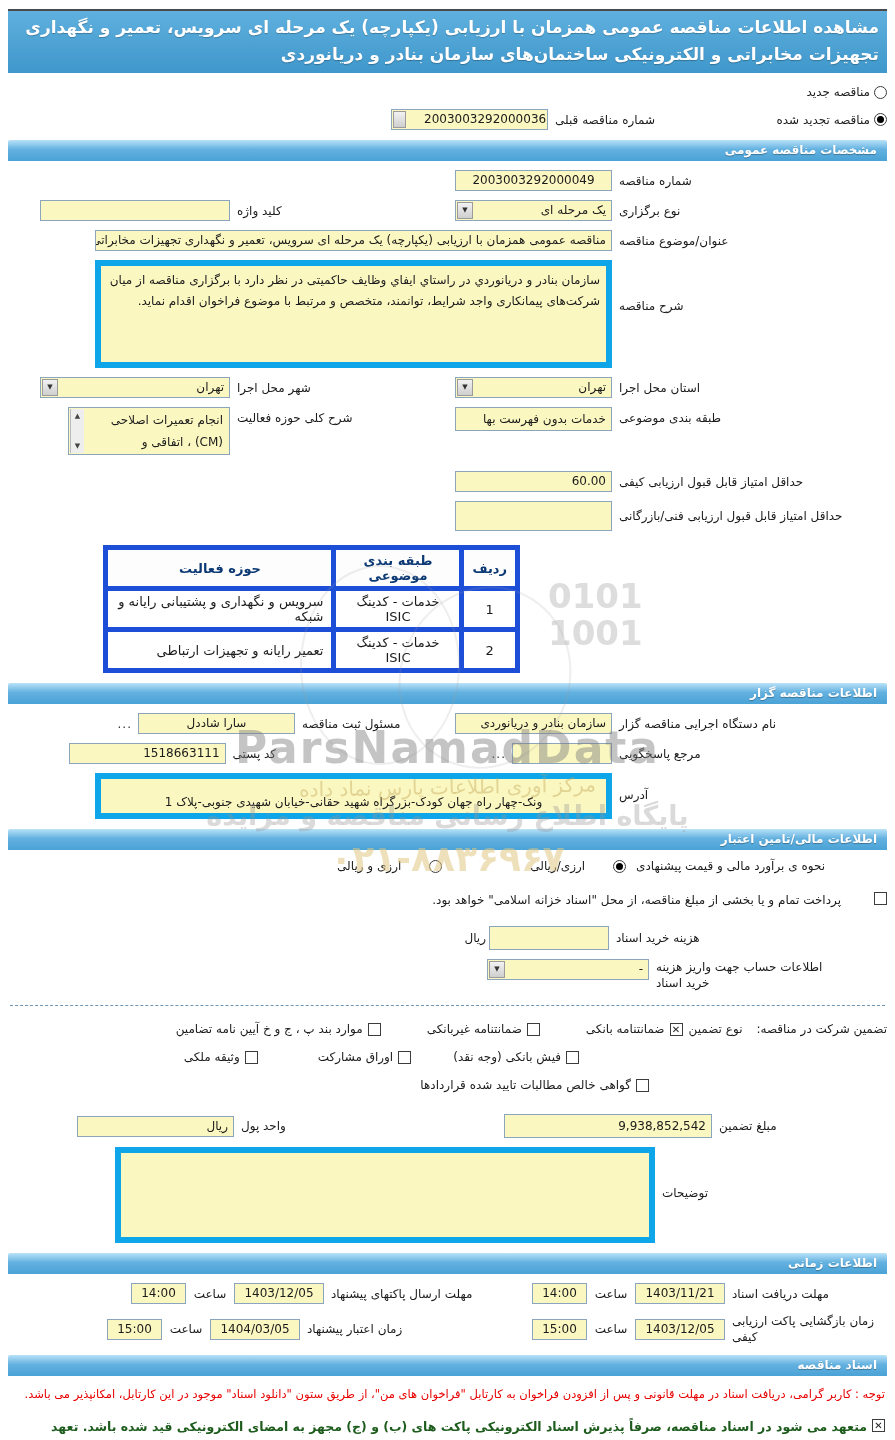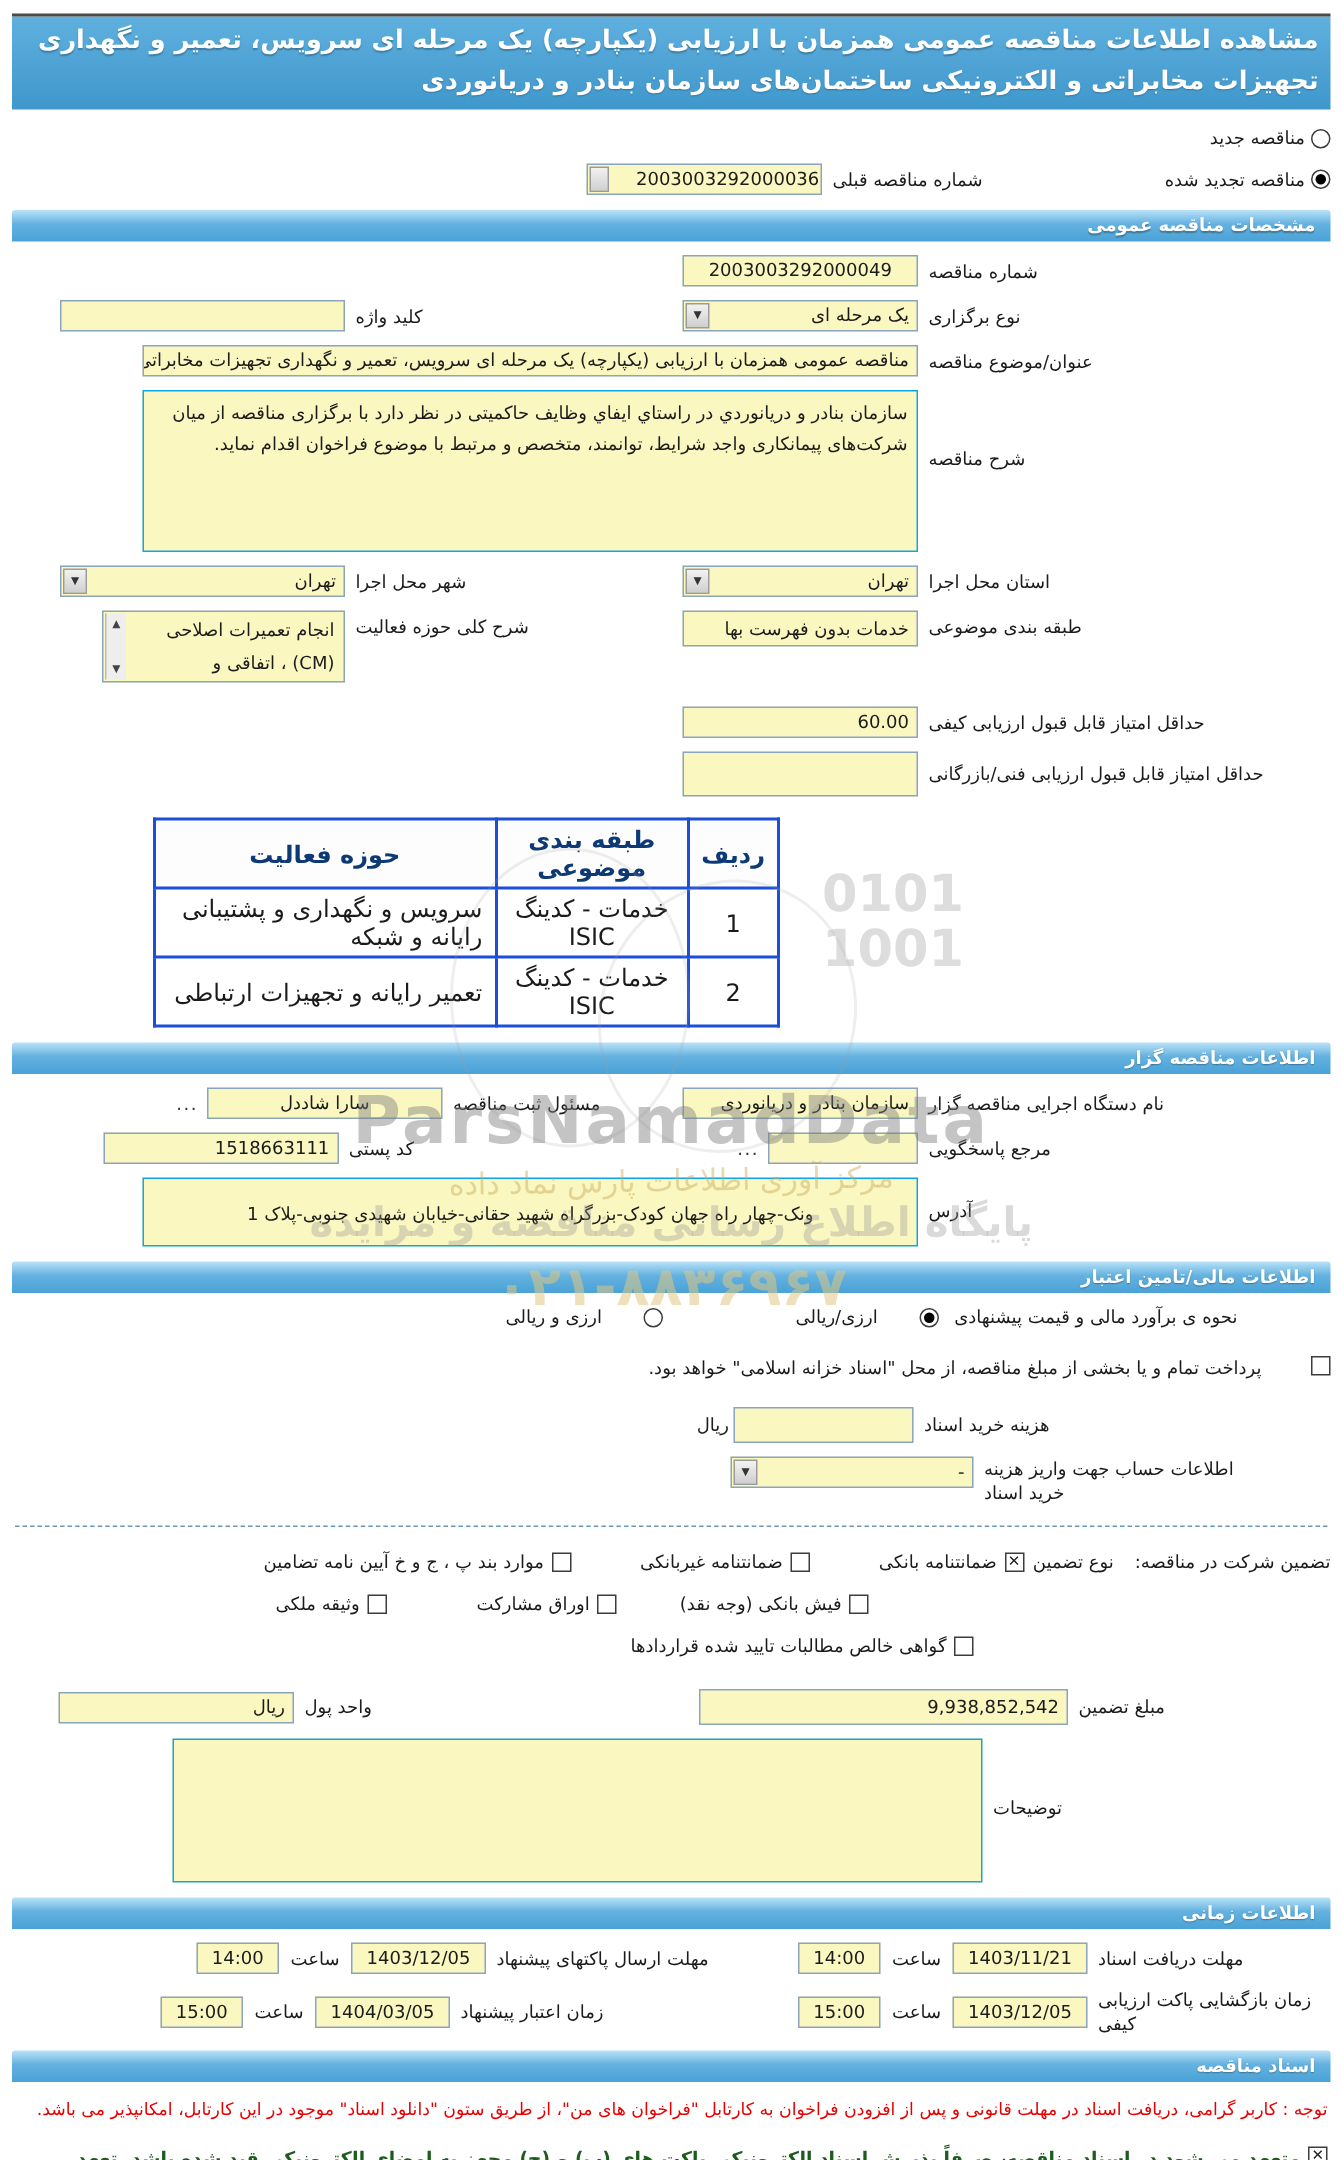--- a/index.html
+++ b/index.html
@@ -32,23 +32,23 @@
   
   .row { display:flex; align-items:center; margin:9px 0; }
   .row.top { align-items:flex-start; }
   .lab { text-align:left; padding-left:7px; line-height:16px; }
   .lc275 { width:275px; } .lc225 { width:225px; } .lc175 { width:175px; }
   .lc270 { width:270px; } .lc160 { width:160px; }
   .inp {
     background:#fbf7c1; border:1px solid #8aa5bd; height:21px; line-height:19px;
     padding:0 5px; overflow:hidden; white-space:nowrap;
   }
-  .area { background:#fbf7c1; border:1px solid #0ea5e9; padding:4px 6px; line-height:1.7; overflow:hidden; }
+  .area { background:#fbf7c1; border:6px solid #0ea5e9; padding:4px 6px; line-height:1.7; overflow:hidden; }
   .w100{width:100px}.w120{width:120px}.w157{width:157px}.w162{width:162px}
-  .w190{width:190px}.w212{width:246px}.w517{width:517px}.w540{width:540px}
+  .w190{width:190px}.w212{width:208px}.w517{width:517px}.w540{width:540px}
   .num { direction:ltr; text-align:center; }
   .numr { direction:ltr; text-align:right; }
   .sel { position:relative; padding-left:20px; }
   .selbtn {
     position:absolute; left:1px; top:1px; bottom:1px; width:16px;
     background:linear-gradient(#f2f2f2,#cfcfcf); border:1px solid #9b9b9b;
     font-size:7px; color:#333; display:flex; align-items:center; justify-content:center;
   }
   .listbox { position:relative; height:48px; background:#fbf7c1; border:1px solid #8aa5bd;
     padding:2px 6px 2px 18px; line-height:1.8; }
@@ -61,21 +61,21 @@
   .radio { width:13px; height:13px; border:1.5px solid #3c3c3c; border-radius:50%;
     background:#fff; display:inline-block; position:relative; flex:none; margin-left:4px;}
   .radio.on::after { content:""; position:absolute; inset:2px; background:#000; border-radius:50%; }
   .chk { width:13px; height:13px; border:1.5px solid #3c3c3c; background:#fff;
     display:inline-block; position:relative; flex:none; margin-left:5px;
     font-size:10px; line-height:11px; text-align:center; color:#222; font-weight:bold;}
   .chk.on::after { content:"✕"; position:absolute; inset:0; }
 
   
   table.cat { border-collapse:collapse; margin:14px 367px 10px auto; }
-  table.cat th, table.cat td { border:2px solid #1d4ed8; padding:3px 8px; font-size:16px; }
+  table.cat th, table.cat td { border:5px solid #1d4ed8; padding:3px 8px; font-size:13px; }
   table.cat th { color:#0d3a75; font-weight:bold; background:#fdfdfd; }
   table.cat td { background:#fff; }
   .col-r { width:34px; text-align:center; }
   .col-c { width:128px; text-align:center; }
   .col-a { width:228px; }
 
   
   .dash { border:none; border-top:1.5px dashed #6f95b5; margin:14px 2px; }
 
   

